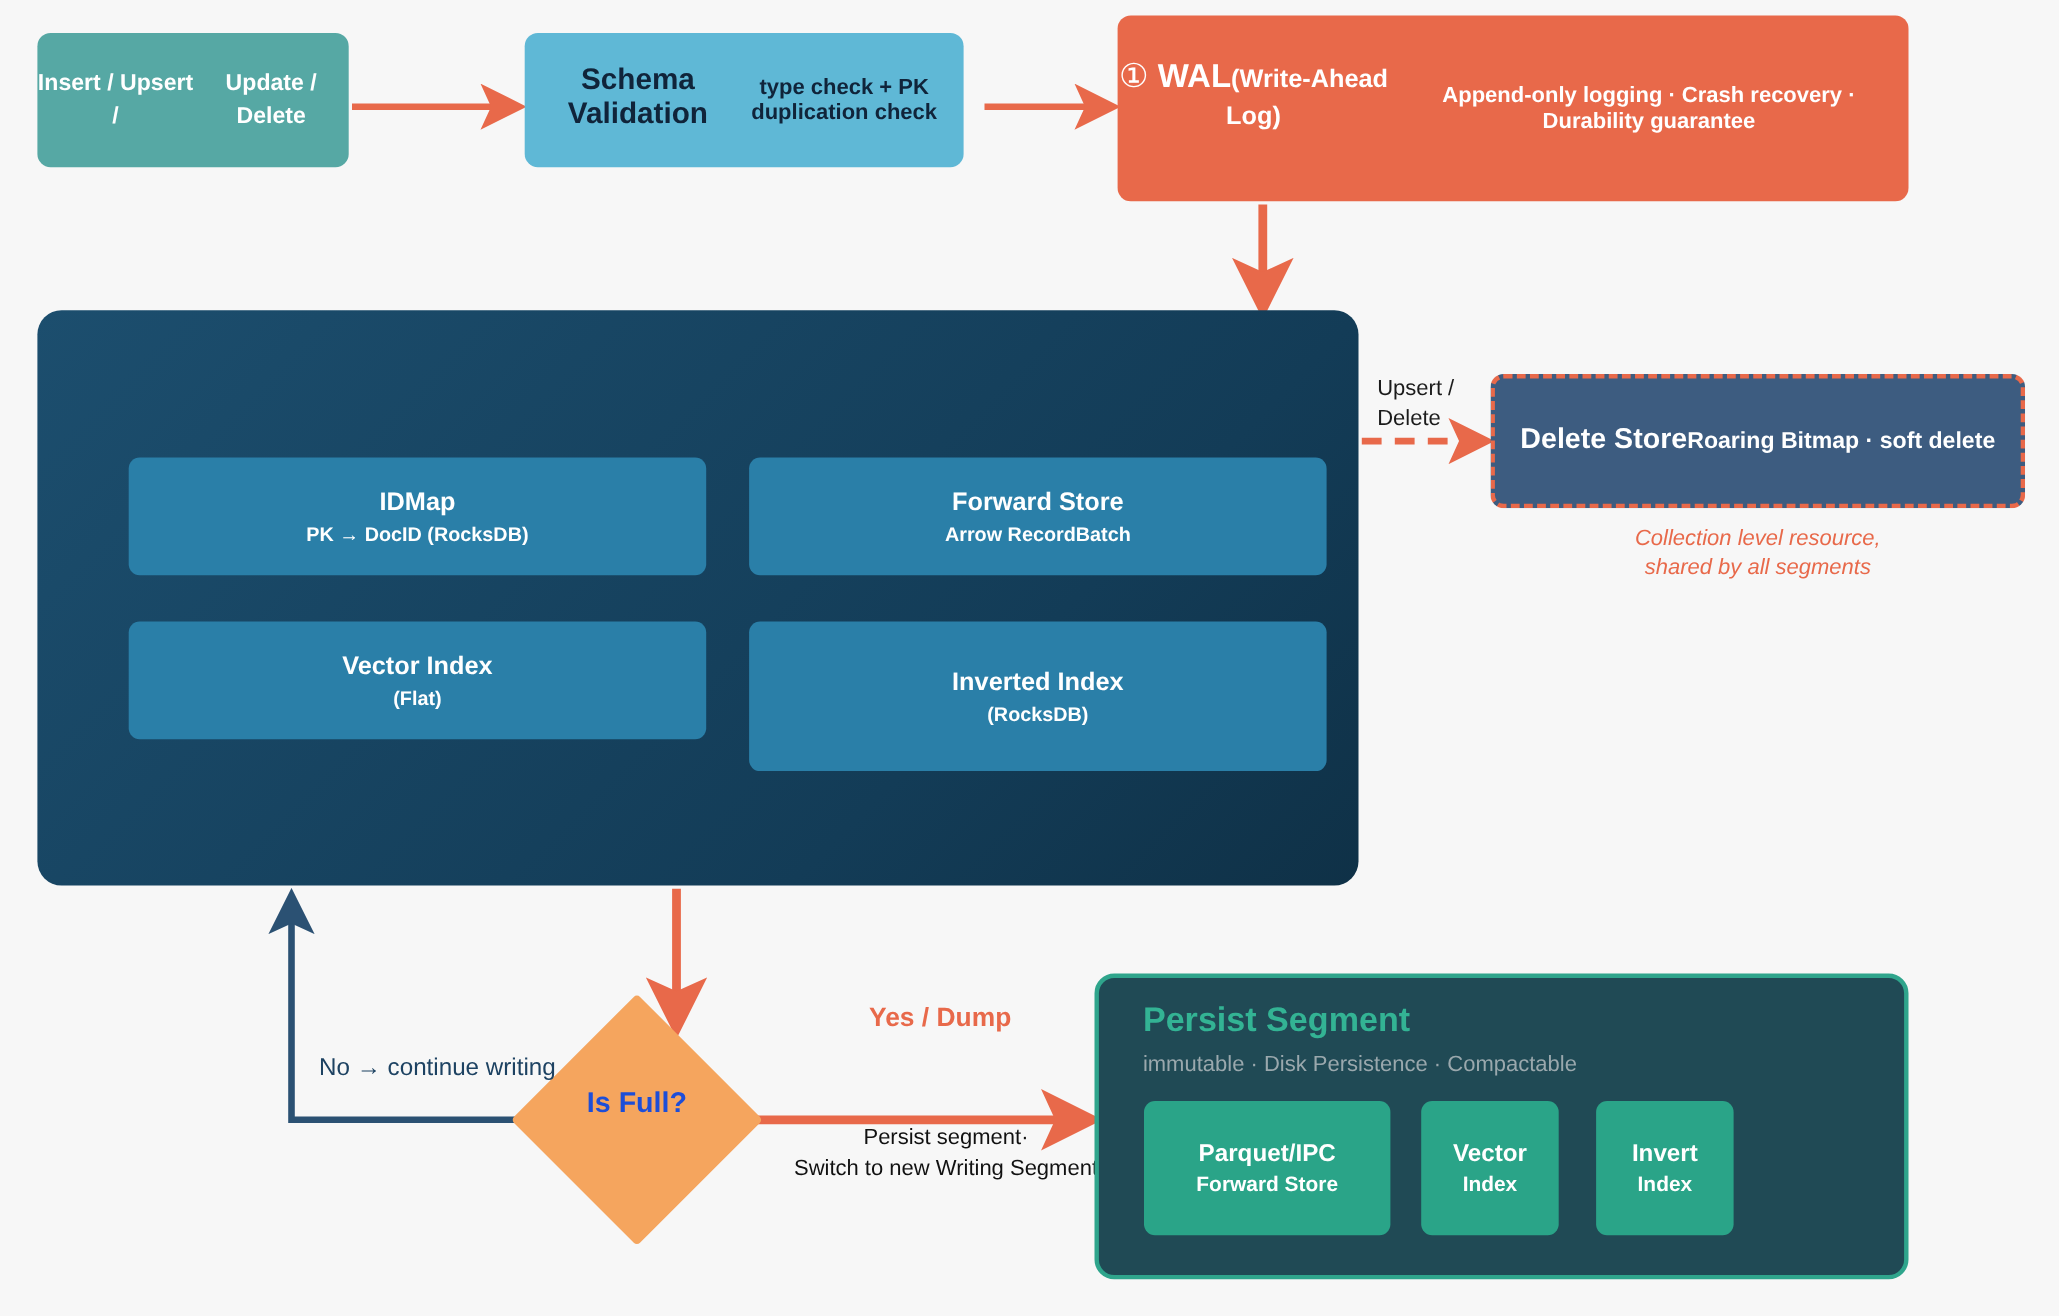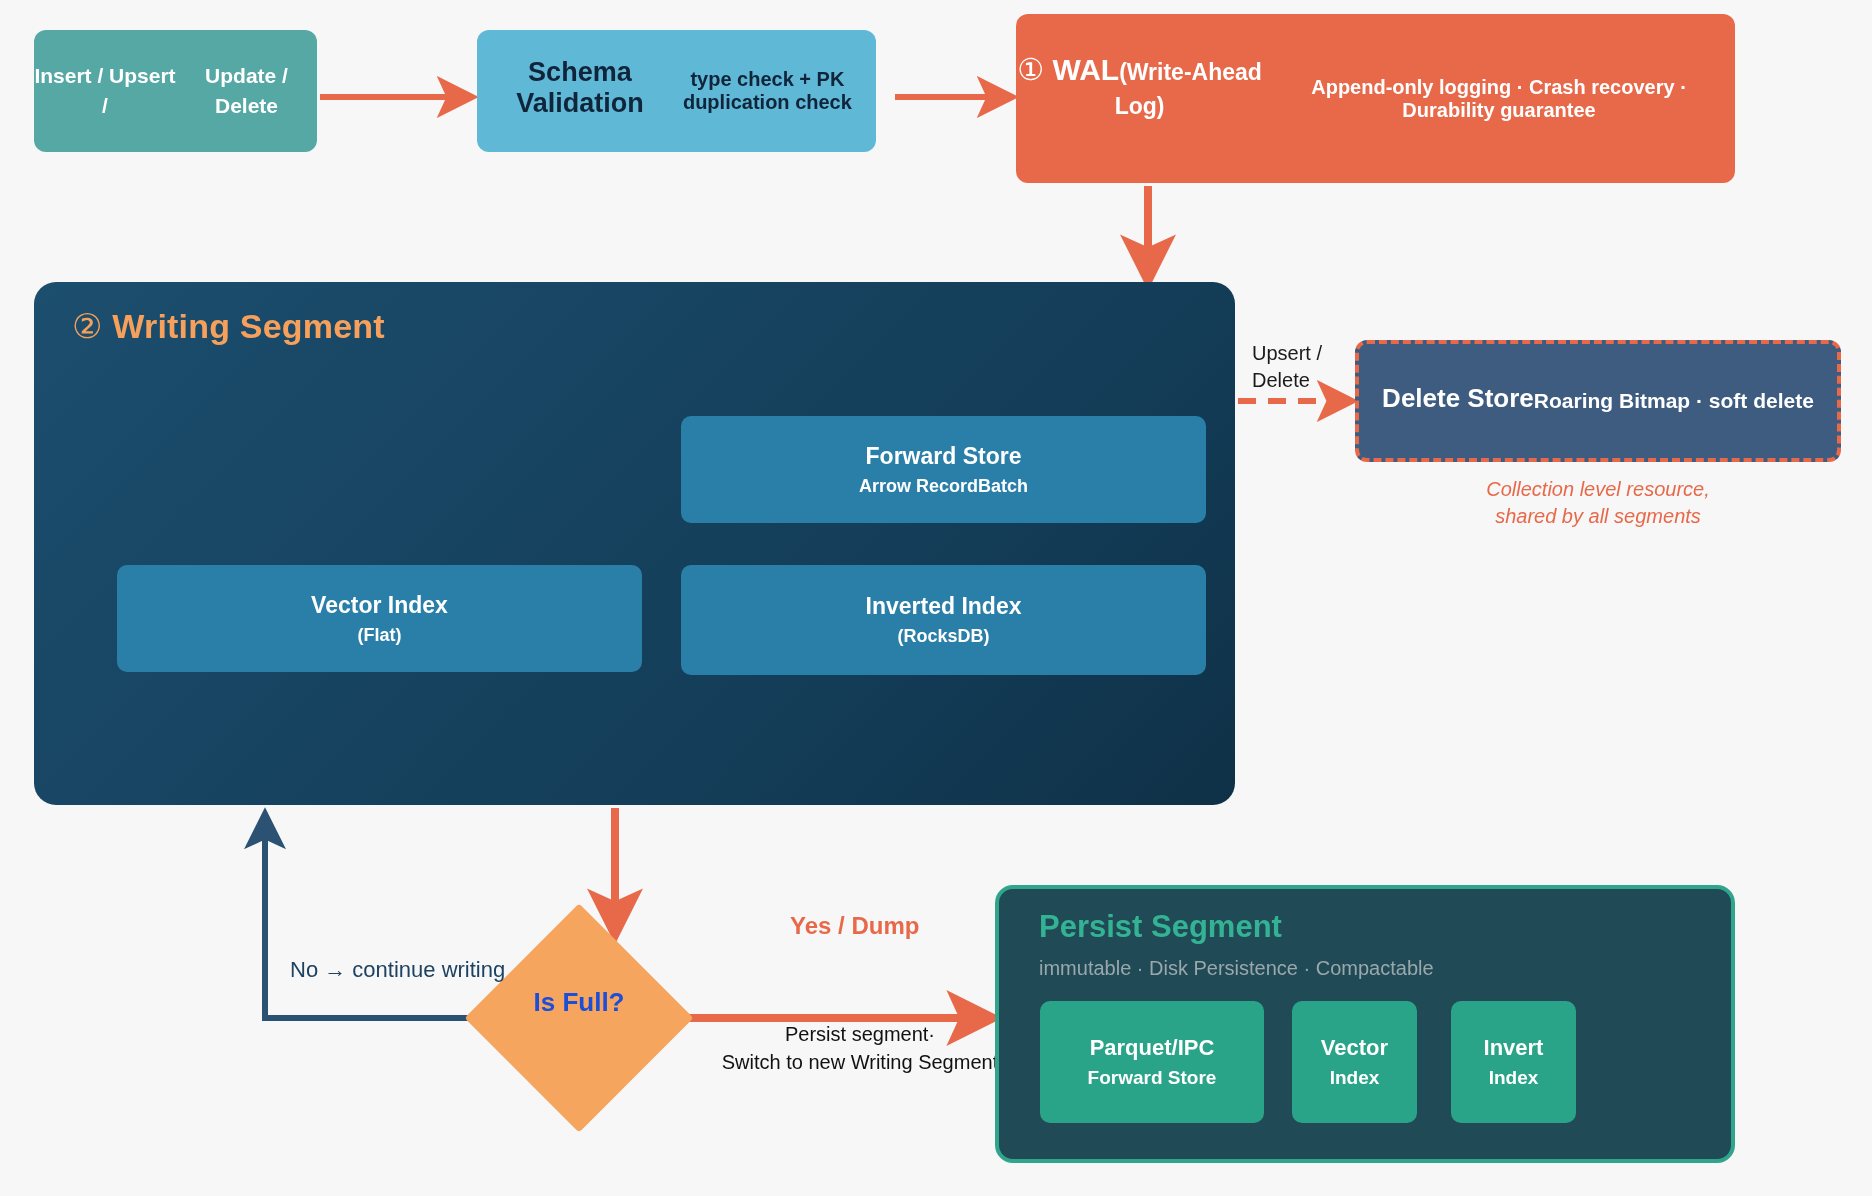--- a/index.html
+++ b/index.html
@@ -92,21 +92,21 @@
     flex-direction: column;
     align-items: center;
     justify-content: center;
     text-align: center;
   }
   .ws-cell .c1 { font-size: 23px; font-weight: bold; margin-bottom: 6px; }
   .ws-cell .c2 { font-size: 18px; font-weight: bold; }
   #ws-cell-0 { left: 83px;  top: 134px; width: 525px; height: 107px; }
   #ws-cell-1 { left: 647px; top: 134px; width: 525px; height: 107px; }
   #ws-cell-2 { left: 83px;  top: 283px; width: 525px; height: 107px; }
-  #ws-cell-3 { left: 647px; top: 283px; width: 525px; height: 110px; }
+  #ws-cell-3 { left: 647px; top: 283px; width: 525px; height: 136px; }
 
   
   #delete-store {
     left: 1355px; top: 340px; width: 486px; height: 122px;
     background: #3d5c80;
     border: 4px dashed #e8694a;
     border-radius: 12px;
     color: #ffffff;
   }
   #delete-store .t1 { font-size: 26px; font-weight: bold; margin-bottom: 6px; }
@@ -261,25 +261,25 @@
 
   <div class="node" id="wal-node">
     <div class="t1">
       <span class="circ">①</span>
       <span>WAL</span><span class="paren">(Write-Ahead Log)</span>
     </div>
     <div class="t2">Append-only logging · Crash recovery · Durability guarantee</div>
   </div>
 
   <div id="writing-segment">
-    <div id="ws-title">
-      <span class="circ">②</span>
-      <span>Writing Segment</span>
-    </div>
-
+
+    <div class="ws-cell" id="ws-cell-0">
+      <div class="c1">IDMap</div>
+      <div class="c2">PK → DocID (RocksDB)</div>
+    </div>
     <div class="ws-cell" id="ws-cell-1">
       <div class="c1">Forward Store</div>
       <div class="c2">Arrow RecordBatch</div>
     </div>
     <div class="ws-cell" id="ws-cell-2">
       <div class="c1">Vector Index</div>
       <div class="c2">(Flat)</div>
     </div>
     <div class="ws-cell" id="ws-cell-3">
       <div class="c1">Inverted Index</div>

